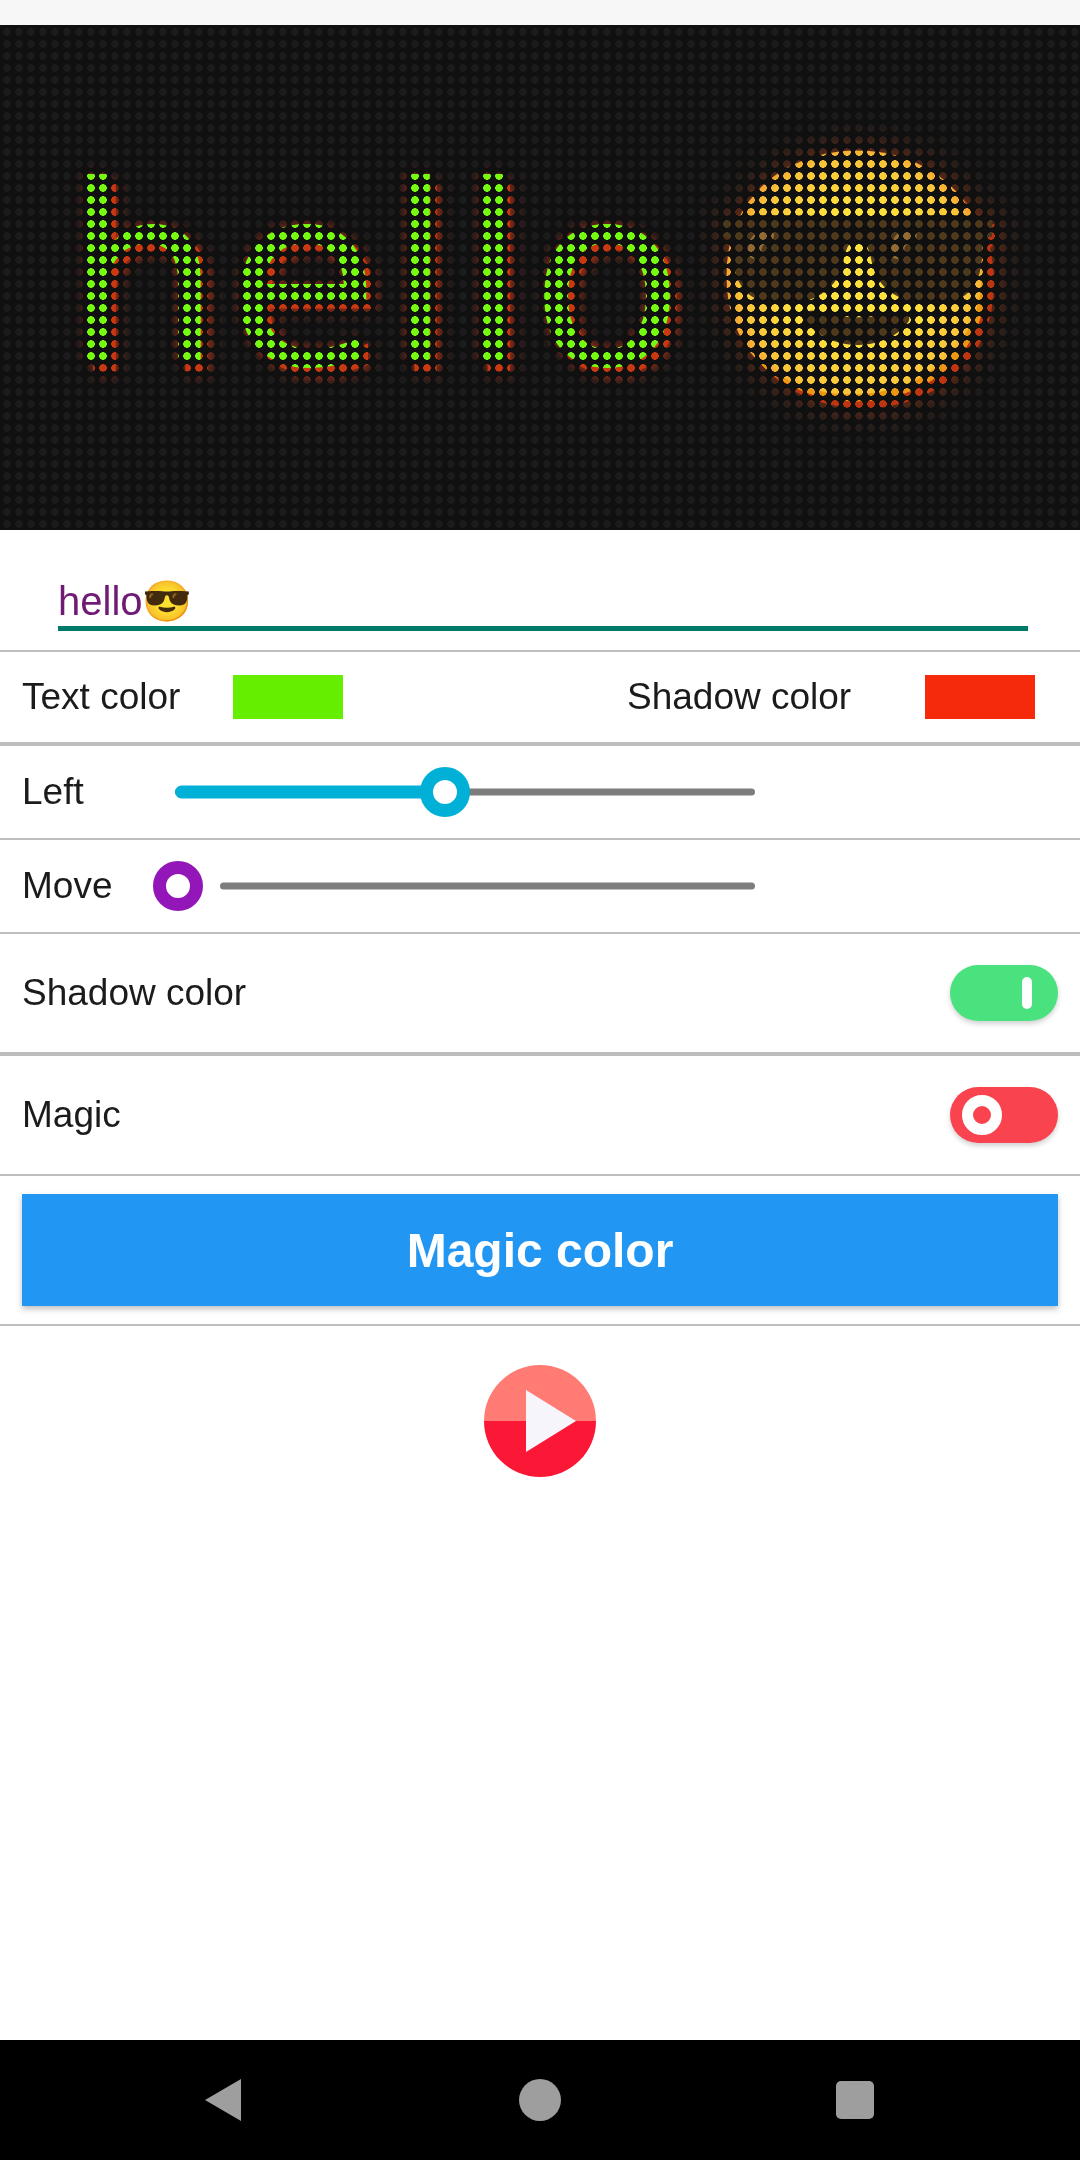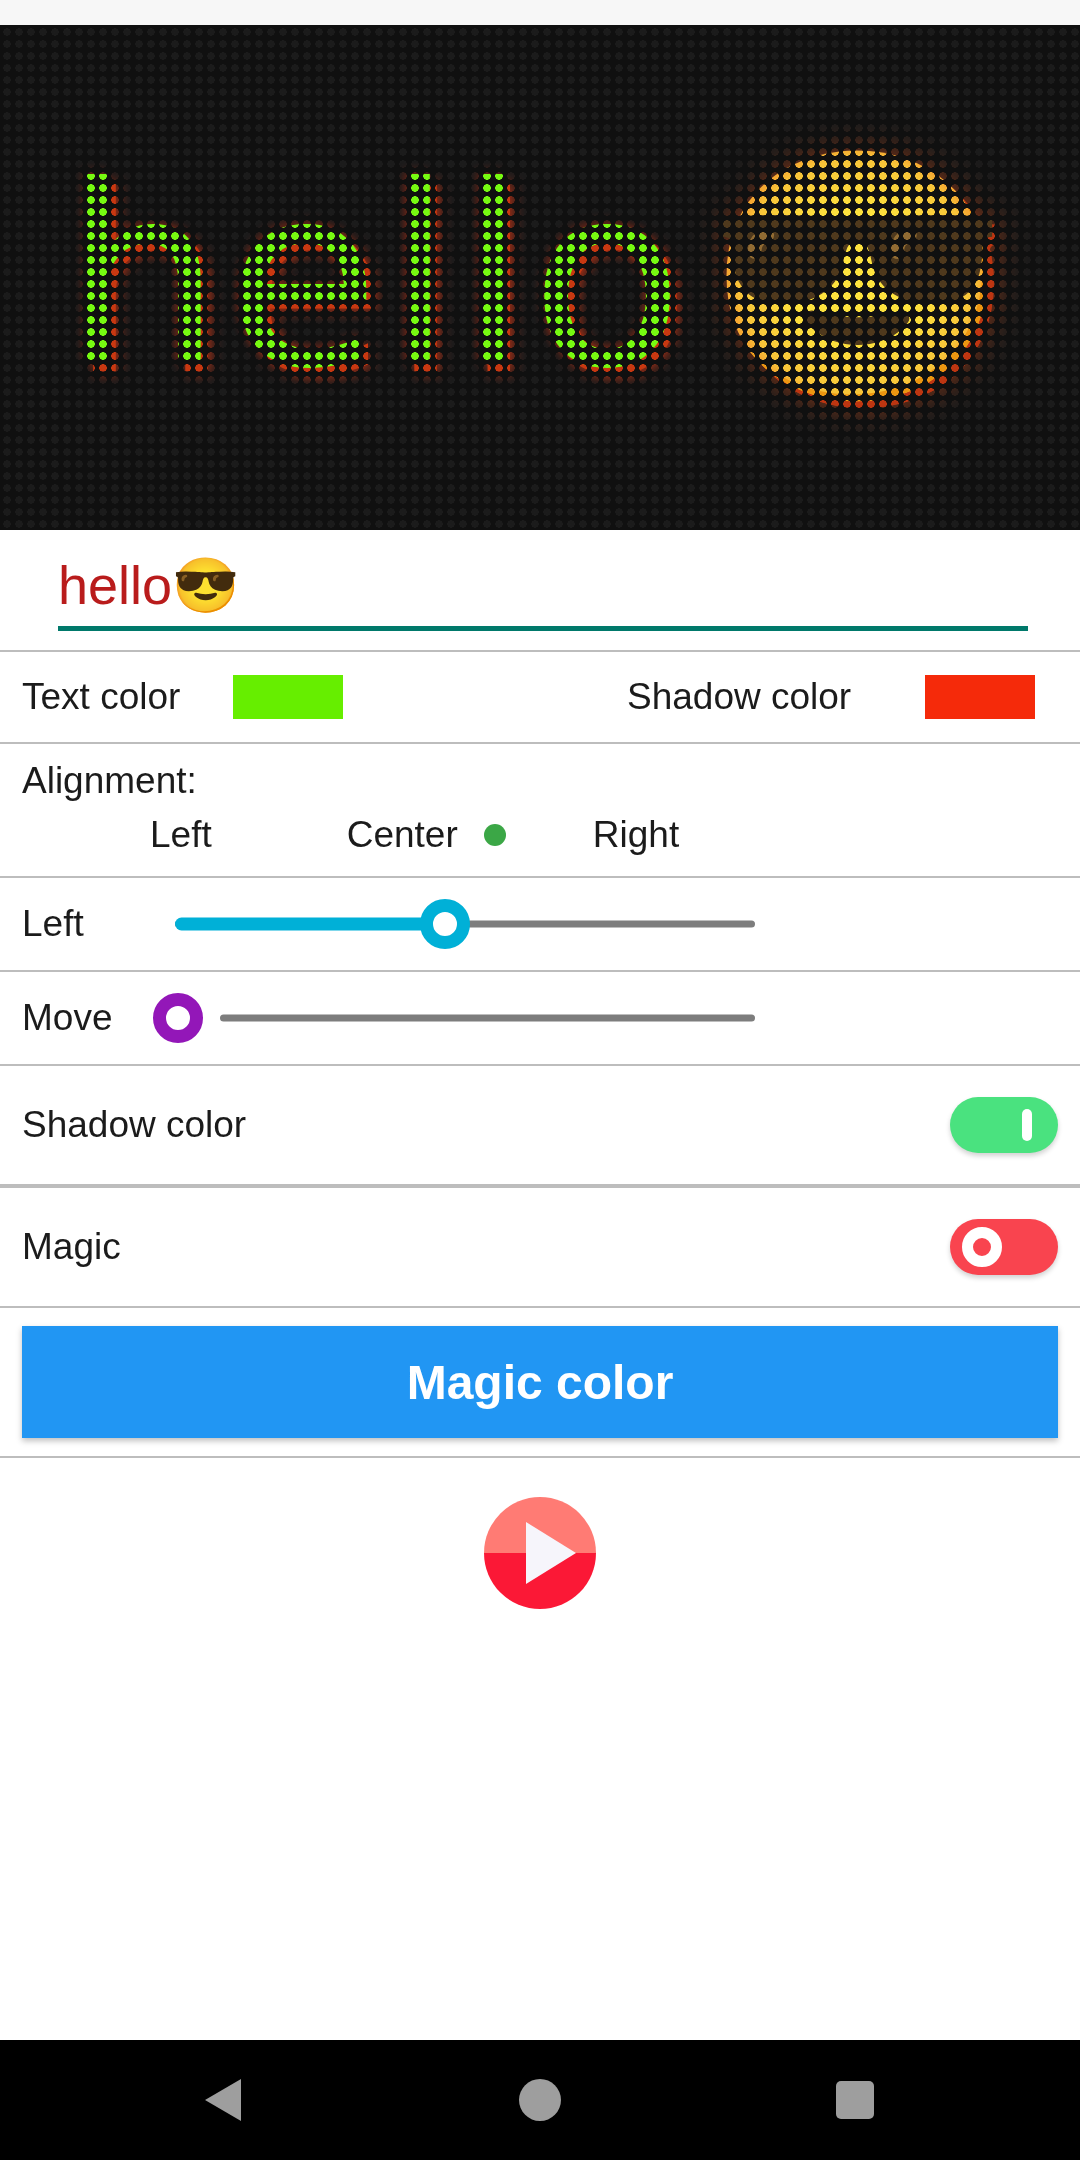--- a/index.html
+++ b/index.html
@@ -70,25 +70,25 @@
 
   
   #panel { position: absolute; left: 0; top: 530px; width: 1080px; }
 
   .row { position: relative; width: 1080px; background: #fff; }
   .divider { height: 2px; background: #bdbdbd; width: 1080px; }
 
   
   #input-row { height: 120px; }
   #text-input {
-    position: absolute; left: 58px; top: 16px;
+    position: absolute; left: 58px; top: 32px;
     width: 970px; height: 78px;
     border: none; outline: none; background: transparent;
     font-family: "Liberation Sans", sans-serif;
-    font-size: 54px; color: #b91c1c;
+    font-size: 40px; color: #701a75;
     padding: 0;
   }
   #text-underline {
     position: absolute; left: 58px; top: 96px;
     width: 970px; height: 5px; background: #00796b;
   }
 
   
   #color-row { height: 90px; text-align: right; }
   .color-label {
@@ -249,47 +249,20 @@
   <div class="divider"></div>
 
   <div class="row" id="color-row">
     <span class="color-label" id="text-color-label">Text color</span>
     <div class="color-swatch" id="text-color-swatch" style="background:#66EE00"></div>
     <span class="color-label" id="shadow-color-label">Shadow color</span>
     <div class="color-swatch" id="shadow-color-swatch" style="background:#F52A0A"></div>
   </div>
   <div class="divider"></div>
 
-  <div class="row" id="align-row">
-    <span id="align-title">Alignment:</span>
-    <div class="radio-group">
-
-      <div class="radio-item">
-        <span class="radio-label">Left</span>
-        <span class="radio-circle">
-          <span class="radio-dot off"></span>
-        </span>
-      </div>
-
-      <div class="radio-item">
-        <span class="radio-label">Center</span>
-        <span class="radio-circle">
-          <span class="radio-dot"></span>
-        </span>
-      </div>
-
-      <div class="radio-item">
-        <span class="radio-label">Right</span>
-        <span class="radio-circle">
-          <span class="radio-dot off"></span>
-        </span>
-      </div>
-
-    </div>
-  </div>
   <div class="divider"></div>
 
   <div class="row slider-row">
     <span class="slider-label">Left</span>
     <div class="track" id="scale-track"></div>
     <div class="track-fill" id="scale-fill"></div>
     <div class="thumb" id="scale-thumb"></div>
   </div>
   <div class="divider"></div>
 

